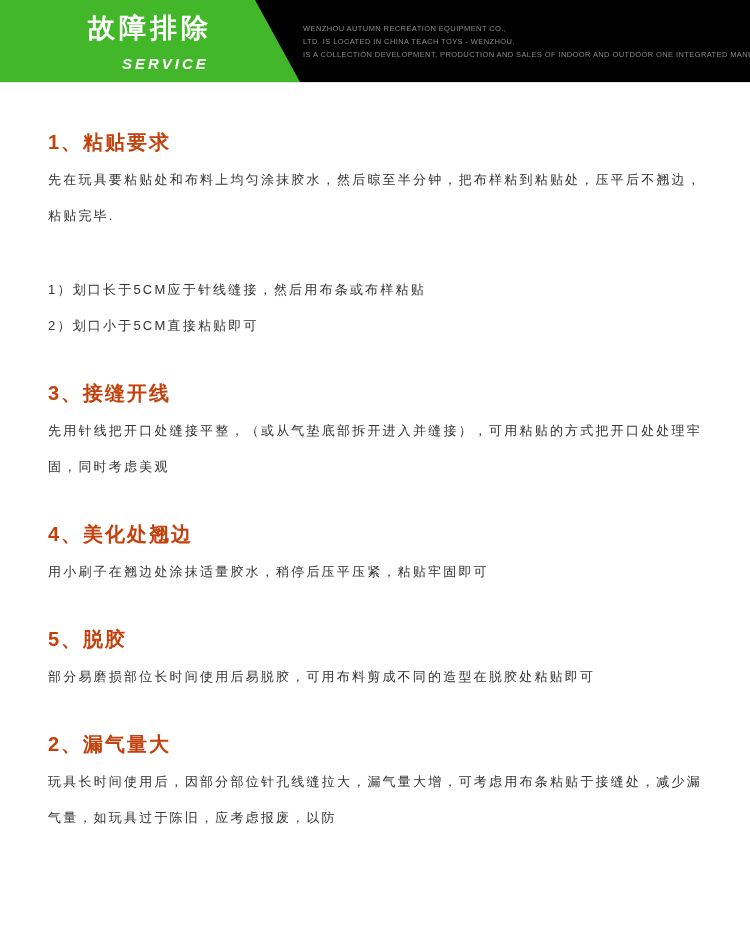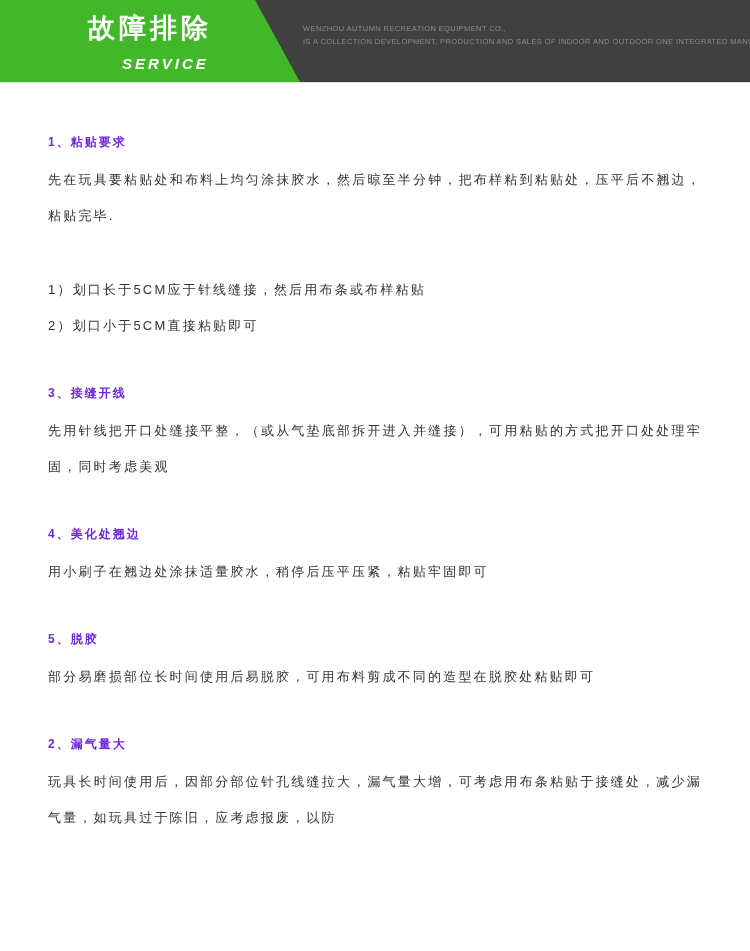--- a/index.html
+++ b/index.html
@@ -12,21 +12,21 @@
     background: #ffffff;
     font-family: "Liberation Sans", sans-serif;
     overflow: hidden;
   }
 
   
   .banner {
     position: relative;
     width: 750px;
     height: 82px;
-    background: #404040;
+    background: #000000;
     overflow: hidden;
     border-bottom: 1px solid #e3e3e3;
   }
   .banner-green {
     position: absolute;
     left: 0;
     top: 0;
     width: 300px;
     height: 82px;
     background: #42b729;
@@ -76,22 +76,22 @@
   .banner-en div { white-space: nowrap; }
 
   
   .content {
     padding: 0 48px;
     box-sizing: border-box;
     width: 750px;
   }
   .section { margin: 0; }
   .sec-head {
-    color: #6d28d9;
-    font-size: 12px;
+    color: #c2410c;
+    font-size: 20px;
     font-weight: bold;
     letter-spacing: 2px;
     line-height: 22px;
   }
   .sec-p {
     color: #333333;
     font-size: 13px;
     letter-spacing: 2.2px;
     line-height: 36px;
     text-align: justify;
@@ -104,20 +104,21 @@
 <body>
 
 <div class="banner">
   <div class="banner-green"></div>
   <div class="banner-green-inner">
     <div class="banner-title">故障排除</div>
     <div class="banner-sub">SERVICE</div>
   </div>
   <div class="banner-en">
     <div>WENZHOU AUTUMN RECREATION EQUIPMENT CO., </div>
+    <div>LTD. IS LOCATED IN CHINA TEACH TOYS - WENZHOU.</div>
     <div>IS A COLLECTION DEVELOPMENT, PRODUCTION AND SALES OF INDOOR AND OUTDOOR ONE INTEGRATED MANUFACTURING ENTERPRISES</div>
   </div>
 </div>
 
 <div class="content">
 
   <div class="section sp-1">
     <div class="sec-head gap-head">1、粘贴要求</div>
     <div class="sec-p">先在玩具要粘贴处和布料上均匀涂抹胶水，然后晾至半分钟，把布样粘到粘贴处，压平后不翘边，粘贴完毕.</div>
   </div>

